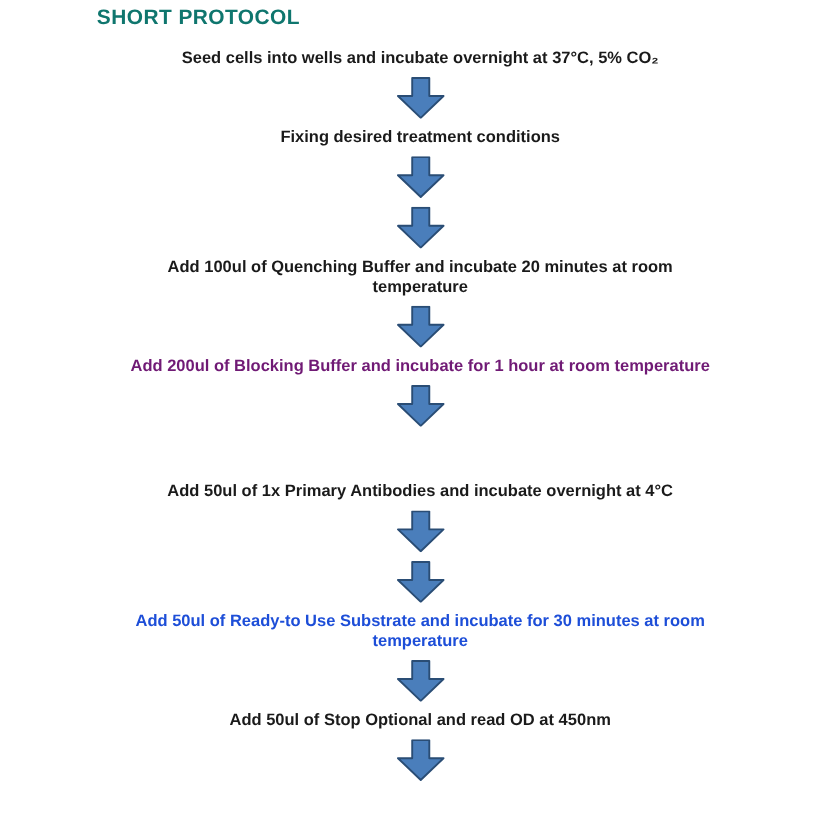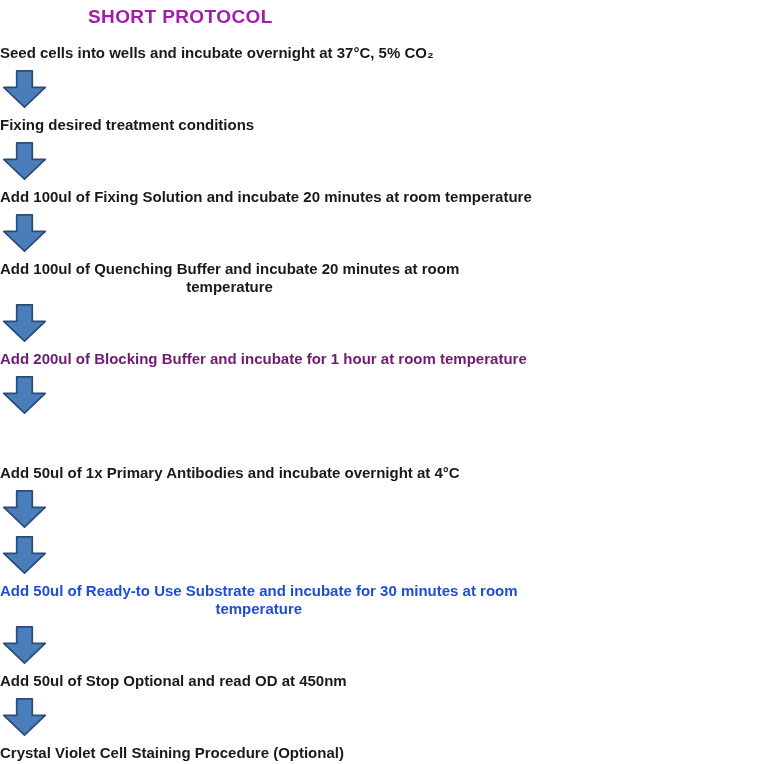--- a/index.html
+++ b/index.html
@@ -15,27 +15,27 @@
   }
   .page {
     width: 764px;
     height: 764px;
     position: relative;
   }
   .title {
     margin: 6px 0 16px 88px;
     font-size: 19px;
     font-weight: bold;
-    color: #a21caf;
+    color: #0f766e;
     letter-spacing: 0.4px;
   }
   .flow {
     display: flex;
     flex-direction: column;
-    align-items: flex-start;
+    align-items: center;
     gap: 8px;
     margin-top: 13px;
   }
   .step {
     font-weight: bold;
     font-size: 15px;
     line-height: 18px;
     color: #1a1a1a;
     text-align: center;
     white-space: pre-line;
@@ -64,21 +64,20 @@
     <svg viewBox="0 0 56 44" aria-hidden="true">
       <path d="M19 1 H37 V20 H52 L28 43 L4 20 H19 Z" stroke-width="2" stroke-linejoin="round" fill="#4a7ebb" stroke="#2a4d75"></path>
     </svg>
   </div>
       <div class="step" style="color: rgb(26, 26, 26);">Fixing desired treatment conditions</div>
       <div class="arrow">
     <svg viewBox="0 0 56 44" aria-hidden="true">
       <path d="M19 1 H37 V20 H52 L28 43 L4 20 H19 Z" stroke-width="2" stroke-linejoin="round" fill="#4a7ebb" stroke="#2a4d75"></path>
     </svg>
   </div>
-      <div class="step" style="color: rgb(26, 26, 26);">Add 100ul of Fixing Solution and incubate 20 minutes at room temperature</div>
       <div class="arrow">
     <svg viewBox="0 0 56 44" aria-hidden="true">
       <path d="M19 1 H37 V20 H52 L28 43 L4 20 H19 Z" stroke-width="2" stroke-linejoin="round" fill="#4a7ebb" stroke="#2a4d75"></path>
     </svg>
   </div>
       <div class="step" style="color: rgb(26, 26, 26);">Add 100ul of Quenching Buffer and incubate 20 minutes at room
 temperature</div>
       <div class="arrow">
     <svg viewBox="0 0 56 44" aria-hidden="true">
       <path d="M19 1 H37 V20 H52 L28 43 L4 20 H19 Z" stroke-width="2" stroke-linejoin="round" fill="#4a7ebb" stroke="#2a4d75"></path>
@@ -107,15 +106,14 @@
     <svg viewBox="0 0 56 44" aria-hidden="true">
       <path d="M19 1 H37 V20 H52 L28 43 L4 20 H19 Z" stroke-width="2" stroke-linejoin="round" fill="#4a7ebb" stroke="#2a4d75"></path>
     </svg>
   </div>
       <div class="step" style="color: rgb(26, 26, 26);">Add 50ul of Stop Optional and read OD at 450nm</div>
       <div class="arrow">
     <svg viewBox="0 0 56 44" aria-hidden="true">
       <path d="M19 1 H37 V20 H52 L28 43 L4 20 H19 Z" stroke-width="2" stroke-linejoin="round" fill="#4a7ebb" stroke="#2a4d75"></path>
     </svg>
   </div>
-      <div class="step" style="color: rgb(26, 26, 26);">Crystal Violet Cell Staining Procedure (Optional)</div>
     </div>
 </div>
 
 </body></html>

